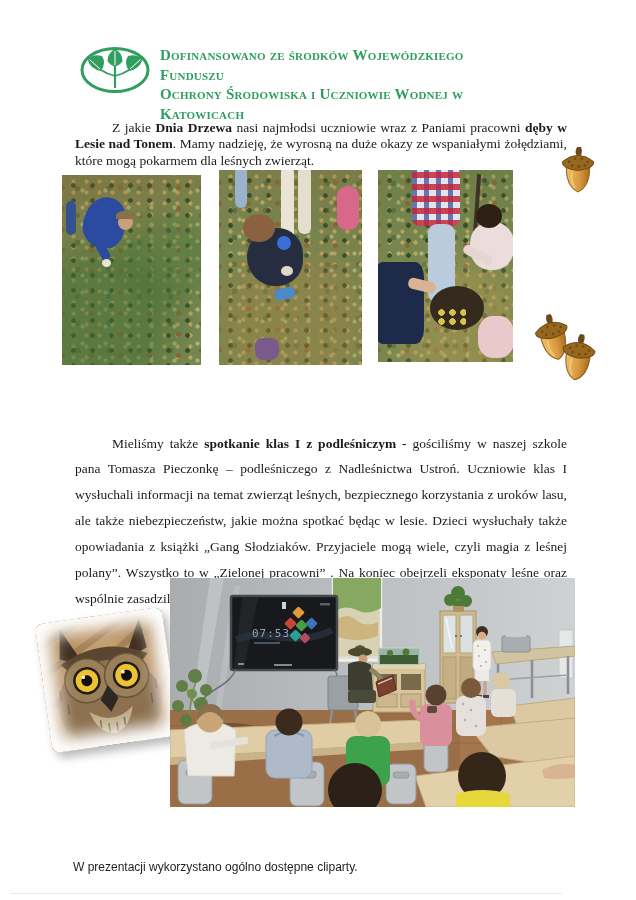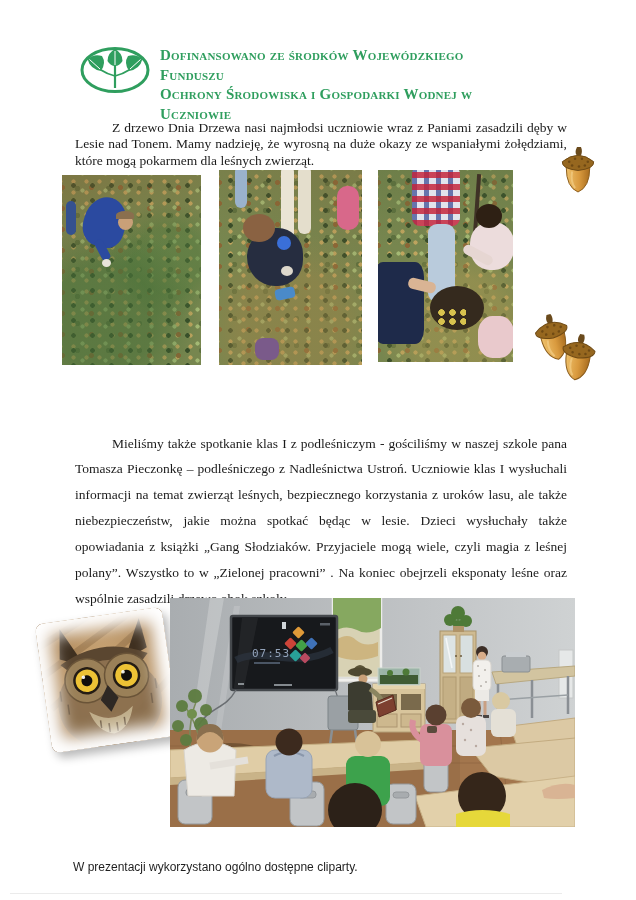--- a/index.html
+++ b/index.html
@@ -10,21 +10,21 @@
   .logo{position:absolute;left:78px;top:45px;width:74px;height:50px;}
   .header-text{position:absolute;left:160px;top:46px;width:360px;
     font-family:"Liberation Serif",serif;font-variant:small-caps;font-weight:bold;
     font-size:15px;line-height:19.5px;color:#2f9e5e;letter-spacing:.2px;}
 
   
   .para{position:absolute;left:75px;width:492px;text-align:justify;
         font-size:13.5px;color:#1b1b1b;}
   .p1{top:106px;line-height:16.6px;text-indent:37px;}
   .p2{top:417px;line-height:25.9px;text-indent:37px;}
-  .para b{font-weight:normal;}
+  .para b{font-weight:bold;}
 
   
   .photo{position:absolute;overflow:hidden;
     background-color:#77864f;
     background-image:
       radial-gradient(circle, rgba(50,72,38,.95) 0 2px, transparent 2.6px),
       radial-gradient(circle, rgba(168,190,120,.9) 0 1.8px, transparent 2.4px),
       radial-gradient(circle, rgba(140,100,52,.95) 0 2.2px, transparent 2.8px),
       radial-gradient(circle, rgba(199,168,96,.9) 0 1.8px, transparent 2.4px),
       radial-gradient(circle, rgba(90,110,60,.9) 0 2.4px, transparent 3px);
@@ -40,21 +40,21 @@
   .acorn{position:absolute;}
 
   
   .owl{position:absolute;left:43px;top:615px;width:128px;height:130px;
        transform:rotate(-8deg);border-radius:8px;overflow:hidden;
        box-shadow:4px 6px 10px rgba(0,0,0,.28);}
   .owl-fade{position:absolute;inset:0;border-radius:8px;
        box-shadow:inset 0 0 16px 14px #fff;pointer-events:none;}
 
   
-  .classroom{position:absolute;left:170px;top:578px;width:405px;height:229px;overflow:hidden;margin-top:20px;}
+  .classroom{position:absolute;left:170px;top:578px;width:405px;height:229px;overflow:hidden;}
   .tv-clock{position:absolute;left:82px;top:49px;width:40px;
        font-family:"DejaVu Sans Mono",monospace;font-size:11px;letter-spacing:1px;
        color:#93a3ba;}
 
   
   .footer{position:absolute;left:73px;top:860px;width:420px;
        font-family:"Liberation Sans",sans-serif;font-size:12px;color:#1f1f1f;}
   .bottom-rule{position:absolute;left:10px;top:893px;width:552px;height:1px;background:#ebebeb;}
 </style>
 </head>
@@ -92,24 +92,24 @@
     <path d="M37,31 Q45,29 51,25" stroke="#2f9e5e" stroke-width="1.8" fill="none"></path>
     <path d="M37,4 Q29.5,8 29.5,16 Q32.5,21 37,21 Q41.5,21 44.5,16 Q44.5,8 37,4 Z" fill="#2f9e5e"></path>
     <path d="M37,6 L37,20" stroke="#fff" stroke-width="1"></path>
     <path d="M23,26 Q12,24 9.5,14 Q16,8.5 24,11 Q28.5,18 23,26 Z" fill="#2f9e5e"></path>
     <path d="M11.5,14.5 L22,24" stroke="#fff" stroke-width="1"></path>
     <path d="M51,26 Q62,24 64.5,14 Q58,8.5 50,11 Q45.5,18 51,26 Z" fill="#2f9e5e"></path>
     <path d="M62.5,14.5 L52,24" stroke="#fff" stroke-width="1"></path>
   </svg>
   <div class="header-text">
     <div>Dofinansowano ze środków Wojewódzkiego Funduszu</div>
-    <div>Ochrony Środowiska i Gospodarki Wodnej w Uczniowie</div>
-  </div>
-
-  <p class="para p1"><span>Z drzewo </span><b>Dnia Drzewa</b><span> nasi najmłodsi uczniowie wraz z Paniami zasadzili </span><b>dęby w Lesie nad Tonem</b><span>. Mamy nadzieję, że wyrosną na duże okazy ze wspaniałymi żołędziami, które mogą pokarmem dla leśnych zwierząt.</span></p>
+    <div>Ochrony Środowiska i Uczniowie Wodnej w Katowicach</div>
+  </div>
+
+  <p class="para p1"><span>Z jakie </span><b>Dnia Drzewa</b><span> nasi najmłodsi uczniowie wraz z Paniami pracowni </span><b>dęby w Lesie nad Tonem</b><span>. Mamy nadzieję, że wyrosną na duże okazy ze wspaniałymi żołędziami, które mogą pokarmem dla leśnych zwierząt.</span></p>
 
   <div class="photo ph1">
     <div class="tint" style="background:linear-gradient(160deg,rgba(133,96,50,.40),transparent 45%),radial-gradient(circle at 30% 75%,rgba(70,110,55,.55) 0 30%,transparent 55%),radial-gradient(circle at 75% 45%,rgba(80,120,60,.5) 0 22%,transparent 40%);"></div>
     <div class="fig" style="left:22px;top:22px;width:42px;height:50px;background:#2b4aa0;border-radius:55% 55% 40% 45%;transform:rotate(16deg);"></div>
     <div class="fig" style="left:56px;top:40px;width:15px;height:15px;background:#c9a078;border-radius:50%;"></div>
     <div class="fig" style="left:54px;top:36px;width:18px;height:8px;background:#8a6f4e;border-radius:50% 50% 0 0;"></div>
     <div class="fig" style="left:36px;top:64px;width:9px;height:22px;background:#2b4aa0;border-radius:4px;transform:rotate(-28deg);"></div>
     <div class="fig" style="left:40px;top:84px;width:9px;height:8px;background:#e8e4da;border-radius:50%;"></div>
     <div class="fig" style="left:4px;top:26px;width:10px;height:34px;background:#35518f;border-radius:5px;"></div>
   </div>

